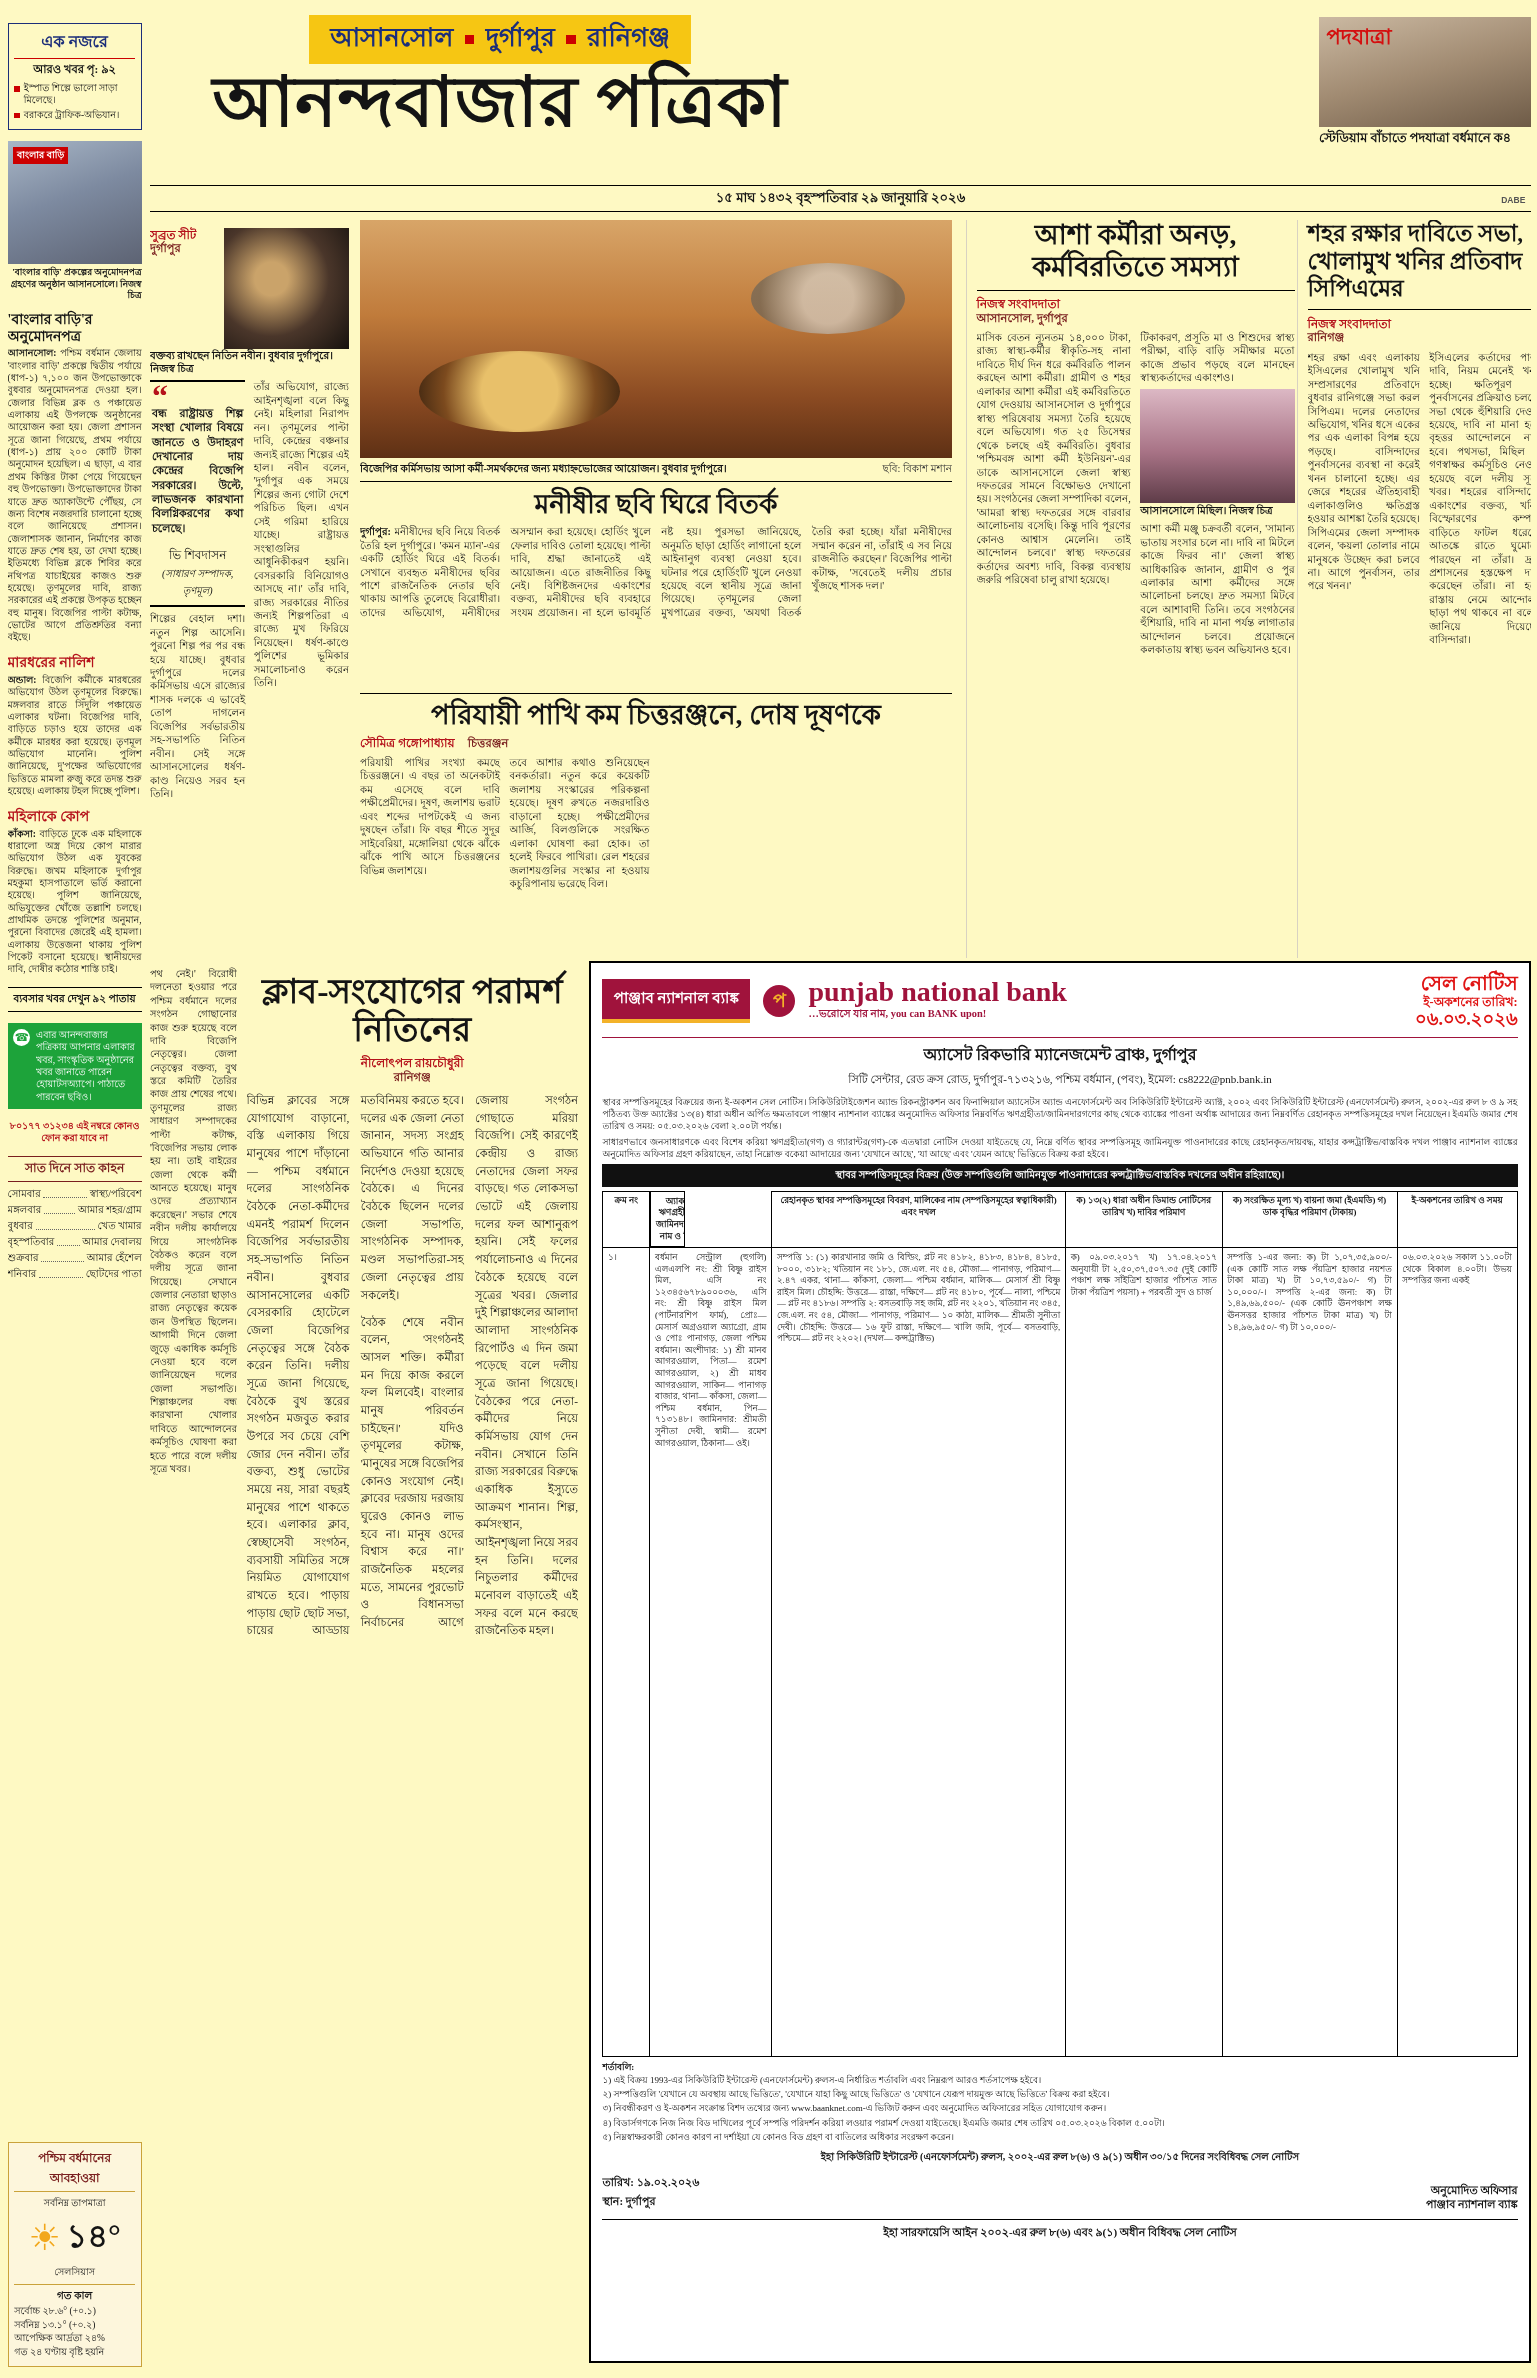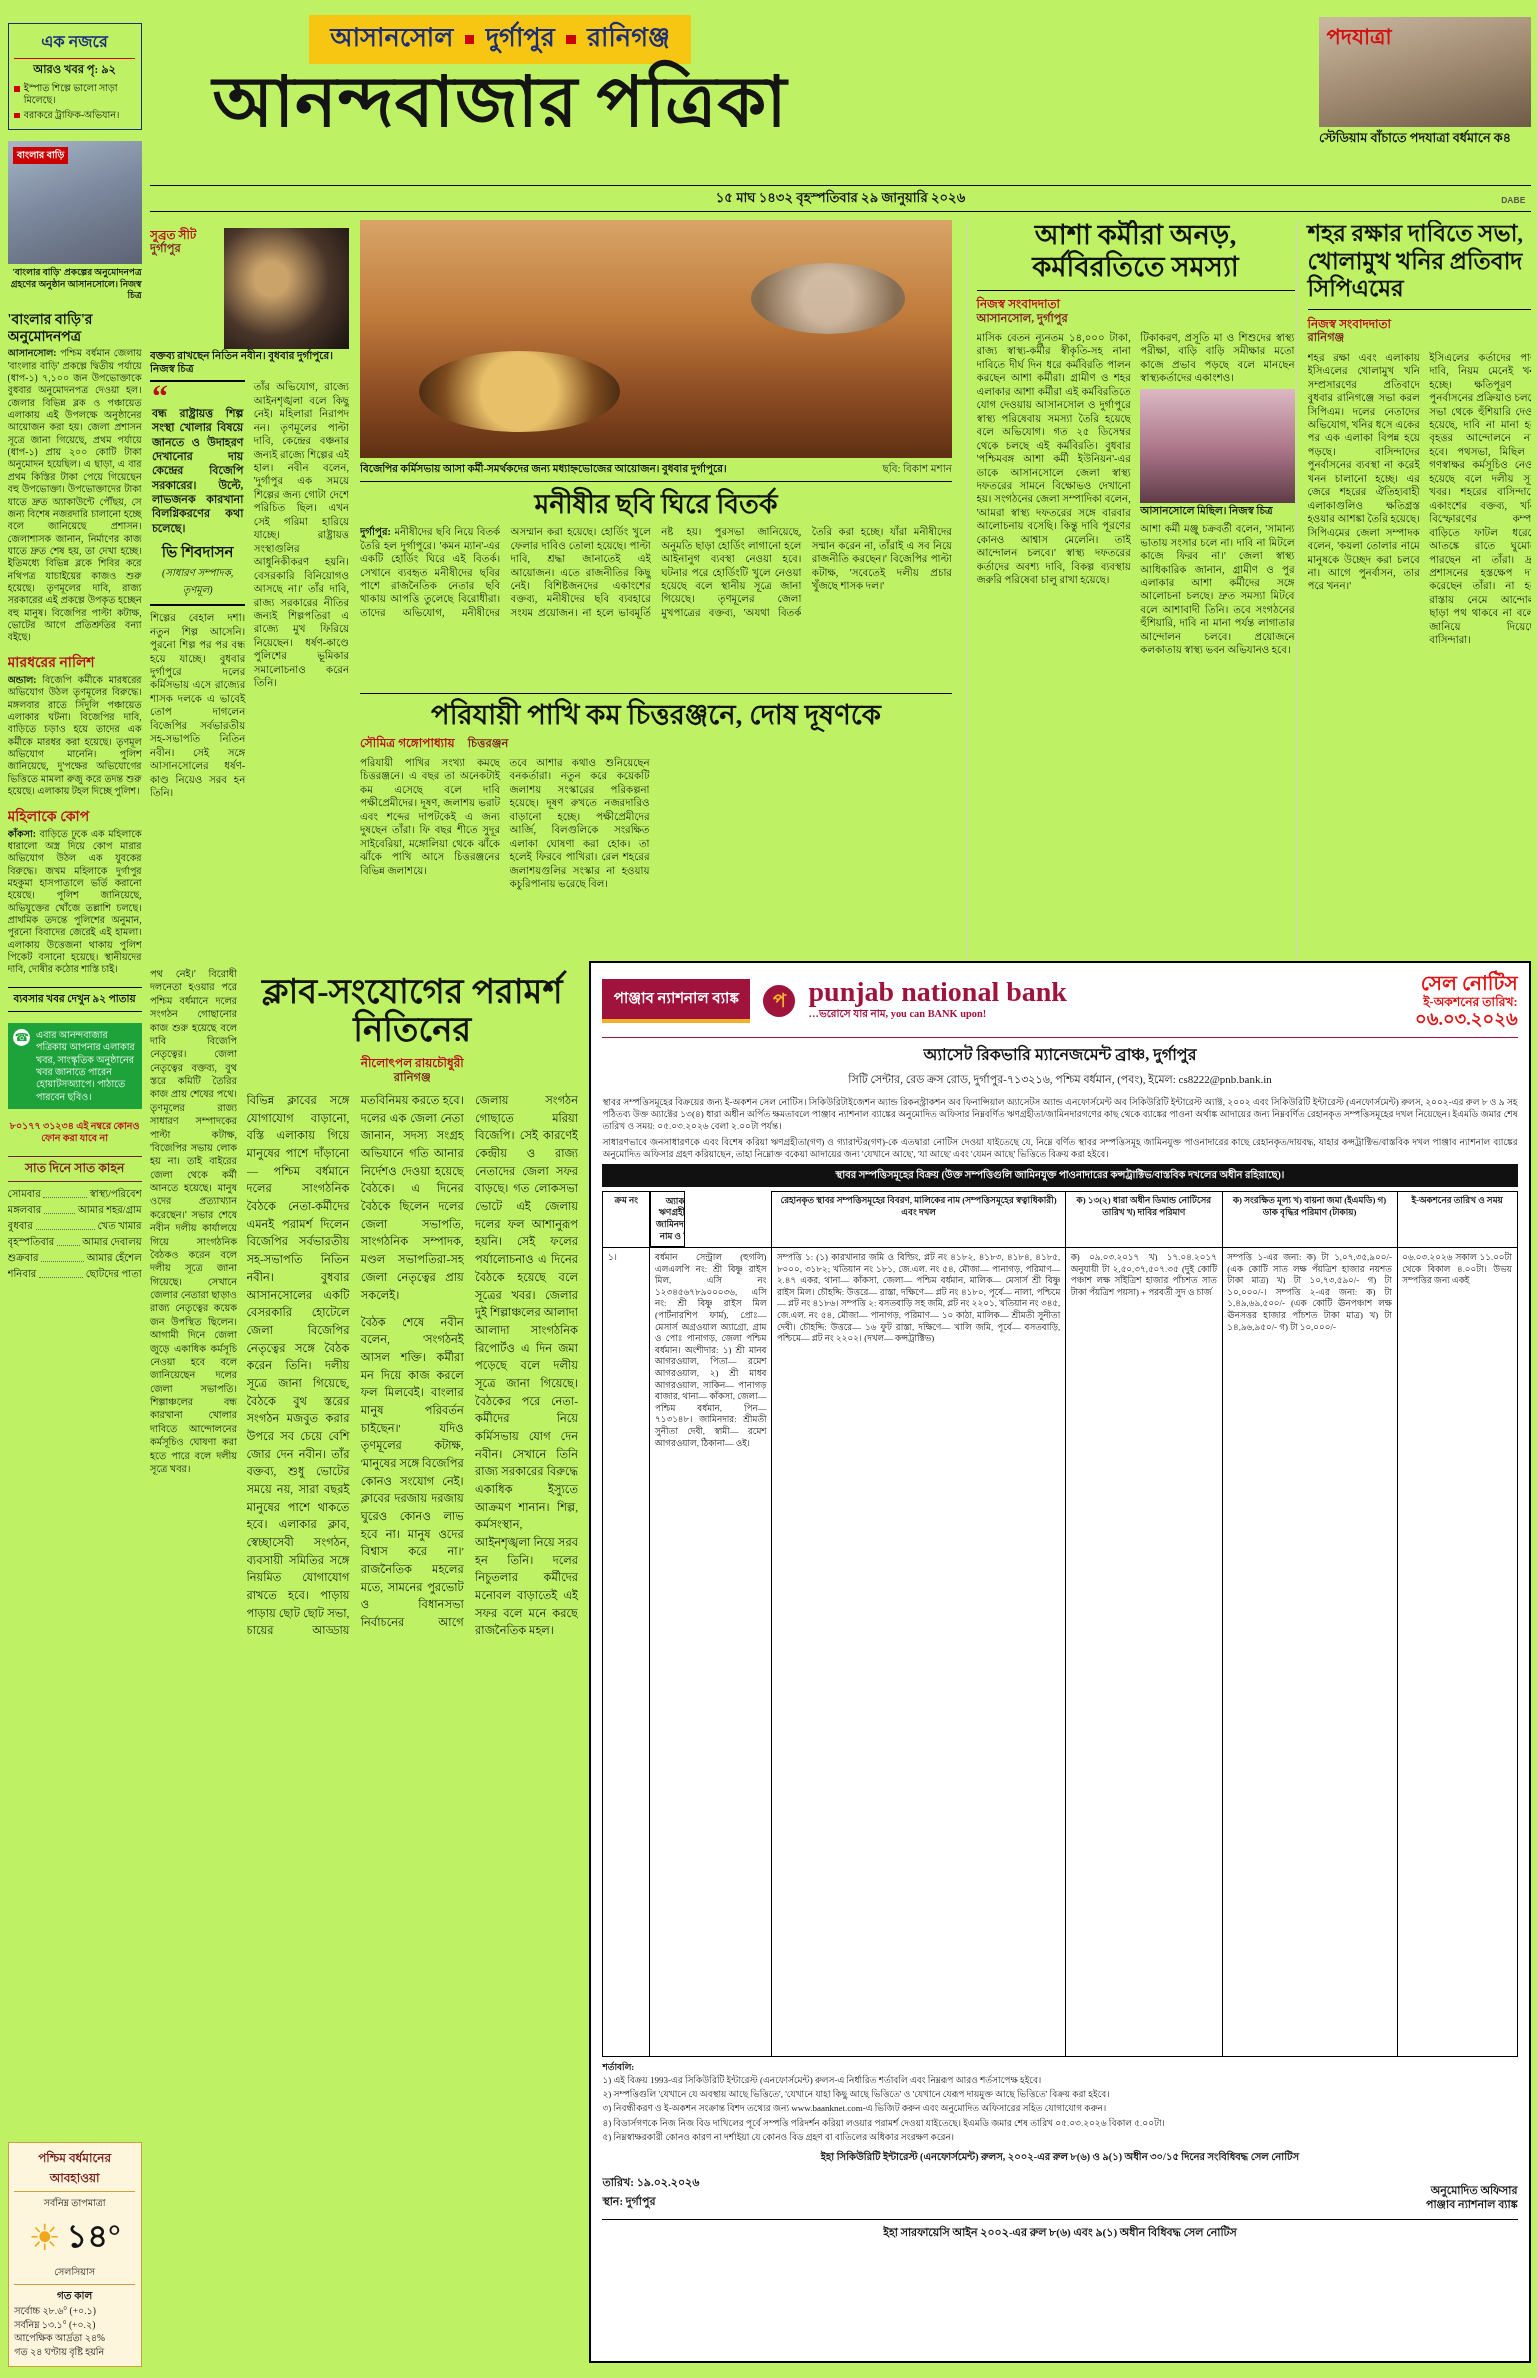--- a/index.html
+++ b/index.html
@@ -1,16 +1,16 @@
 <!DOCTYPE html>
 <html style="font-size:15px"><head>
 <meta charset="utf-8">
 <style>
   html,body{margin:0;padding:0;background:#d9d5c9;}
-  .page{position:relative;width:1538px;height:2378px;margin:0 auto;background:#bef264;
+  .page{position:relative;width:1538px;height:2378px;margin:0 auto;background:#fef9c3;
         font-family:"Liberation Serif","DejaVu Serif",serif;color:#141414;overflow:hidden;}
   
   .sidebar{position:absolute;left:7.6px;top:23px;width:134px;bottom:11.4px;display:flex;flex-direction:column;gap:11.4px;overflow:hidden;}
   .glance{border:1.4px solid #1c2e7a;padding:4.7px 5.7px;}
   .glance-title{color:#1c2e7a;font-weight:bold;font-size:16px;text-align:center;border-bottom:1.9px solid #c00;padding-bottom:1.9px;}
   .glance-sub{font-weight:bold;font-size:11.4px;text-align:center;margin:2.8px 0;}
   .glance ul{margin:1.9px 0 0;padding:0;list-style:none;}
   .glance li{font-size:9.5px;line-height:1.25;margin-bottom:2.8px;display:flex;gap:3.8px;}
   .sq{width:5.7px;height:5.7px;background:#c00;flex:0 0 5.7px;margin-top:2.8px;}
   .side-photo .img{height:123px;background:linear-gradient(160deg,#a8b6c6 0%,#7d8aa0 45%,#5d6373 100%);position:relative;}
@@ -67,21 +67,21 @@
   .credit{font-weight:normal;color:#333;}
   
   .a1-row{display:flex;gap:7.6px;margin-top:7.6px;}
   .a1-by{flex:0 0 66px;}
   .ph-speaker{flex:1;height:121px;background:radial-gradient(circle at 38% 42%,#caa36a 0 16%,#4a362a 55%,#17120e 100%);}
   .a1-cols{display:flex;gap:8.5px;margin-top:5.7px;height:433px;overflow:hidden;}
   .a1-cols .c{flex:1;}
   .quote{border-top:2.4px solid #000;border-bottom:2.4px solid #000;padding:4.7px 1.9px;margin-bottom:5.7px;}
   .qmark{color:#b5121b;font-size:32px;line-height:0.6;font-weight:bold;display:block;}
   .qtext{font-size:11px;font-weight:bold;line-height:1.3;text-align:justify;}
-  .qby{text-align:center;font-weight:bold;font-size:15px;margin-top:5px;}
+  .qby{text-align:center;font-weight:normal;font-size:12px;margin-top:11px;}
   .qrole{text-align:center;font-size:10px;font-style:italic;}
   
   .ph-food{height:238px;background:linear-gradient(180deg,#d8a568 0%,#c07b3b 40%,#8a4a22 75%,#5e3014 100%);position:relative;}
   .ph-food:before{content:"";position:absolute;left:10%;top:55%;width:34%;height:34%;border-radius:50%;background:radial-gradient(circle,#e8c06a 0 35%,#7c4a1e 70%,#3c2410 100%);}
   .ph-food:after{content:"";position:absolute;right:8%;top:18%;width:26%;height:30%;border-radius:50%;background:radial-gradient(circle,#d4d0c8 0 30%,#6b6458 80%);opacity:.7;}
   .cap-row{display:flex;justify-content:space-between;gap:9.5px;margin-top:3.8px;}
   .mon-body{column-count:4;column-gap:10.4px;height:161px;overflow:hidden;}
   .pk-byrow{display:flex;gap:13.2px;align-items:baseline;margin:3.8px 0 5.7px;}
   .pk-row{display:flex;gap:9.5px;height:238px;overflow:hidden;}
   .pk-row .side{flex:0 0 140px;}

